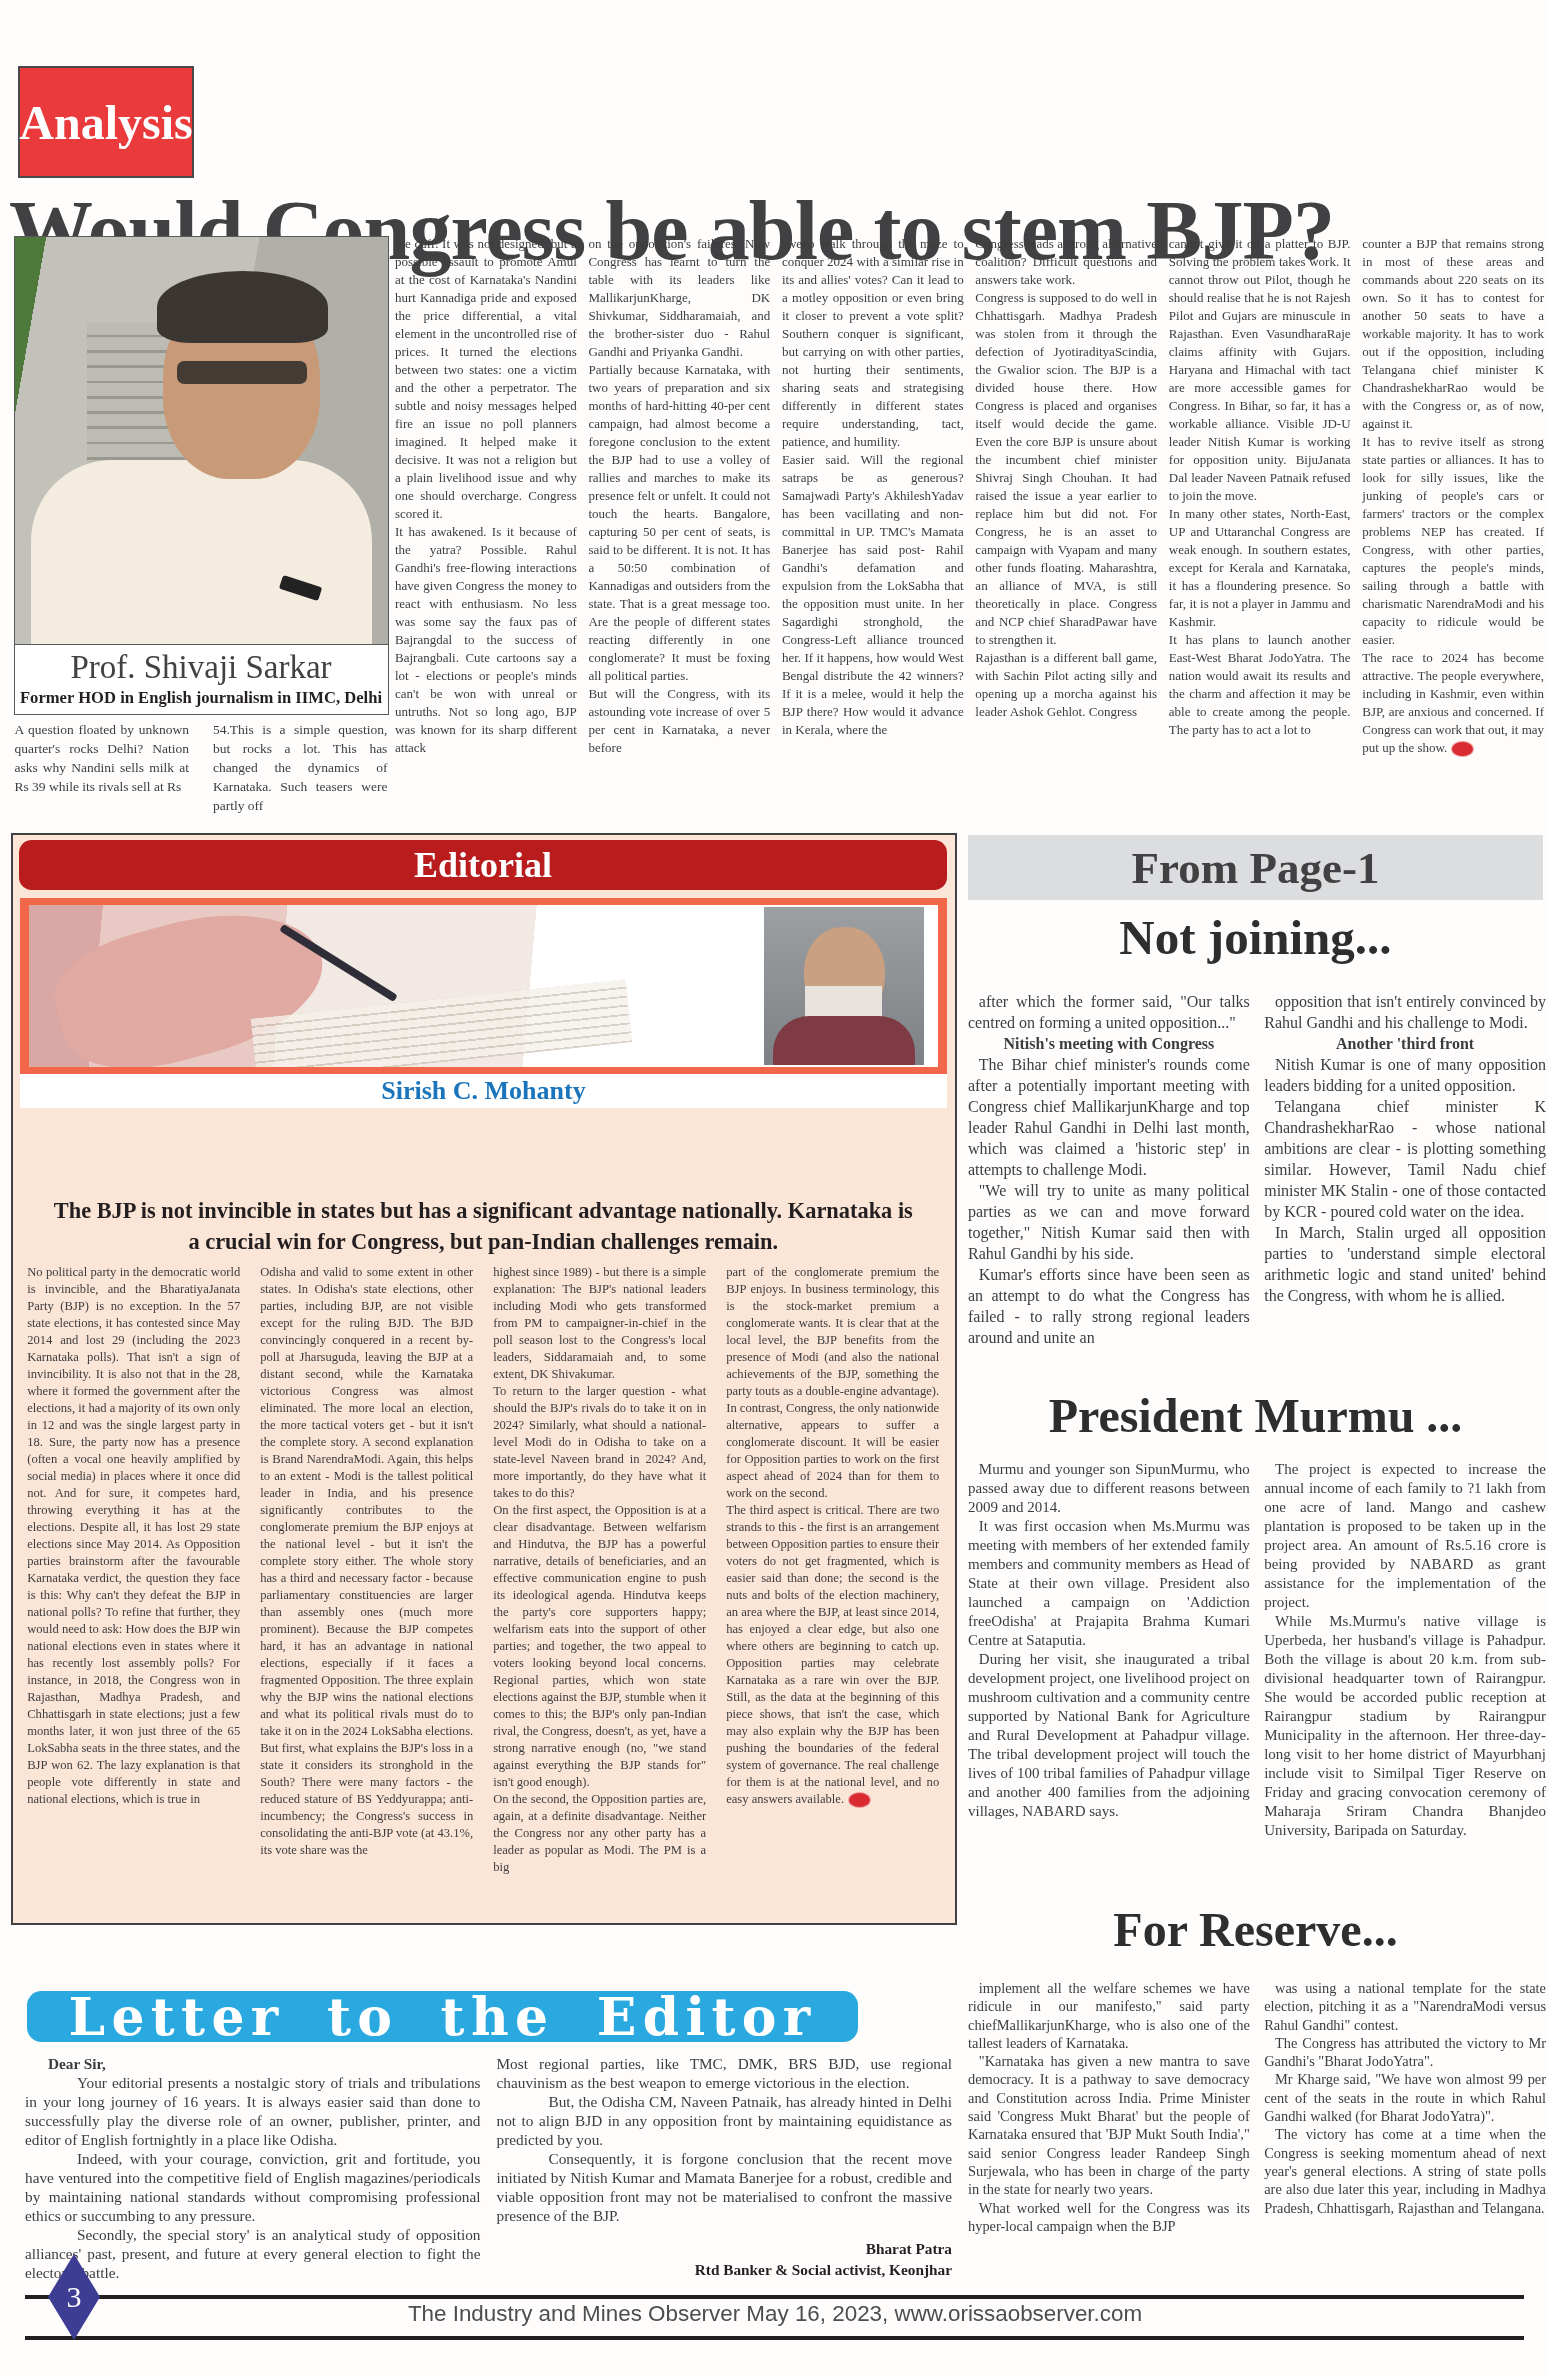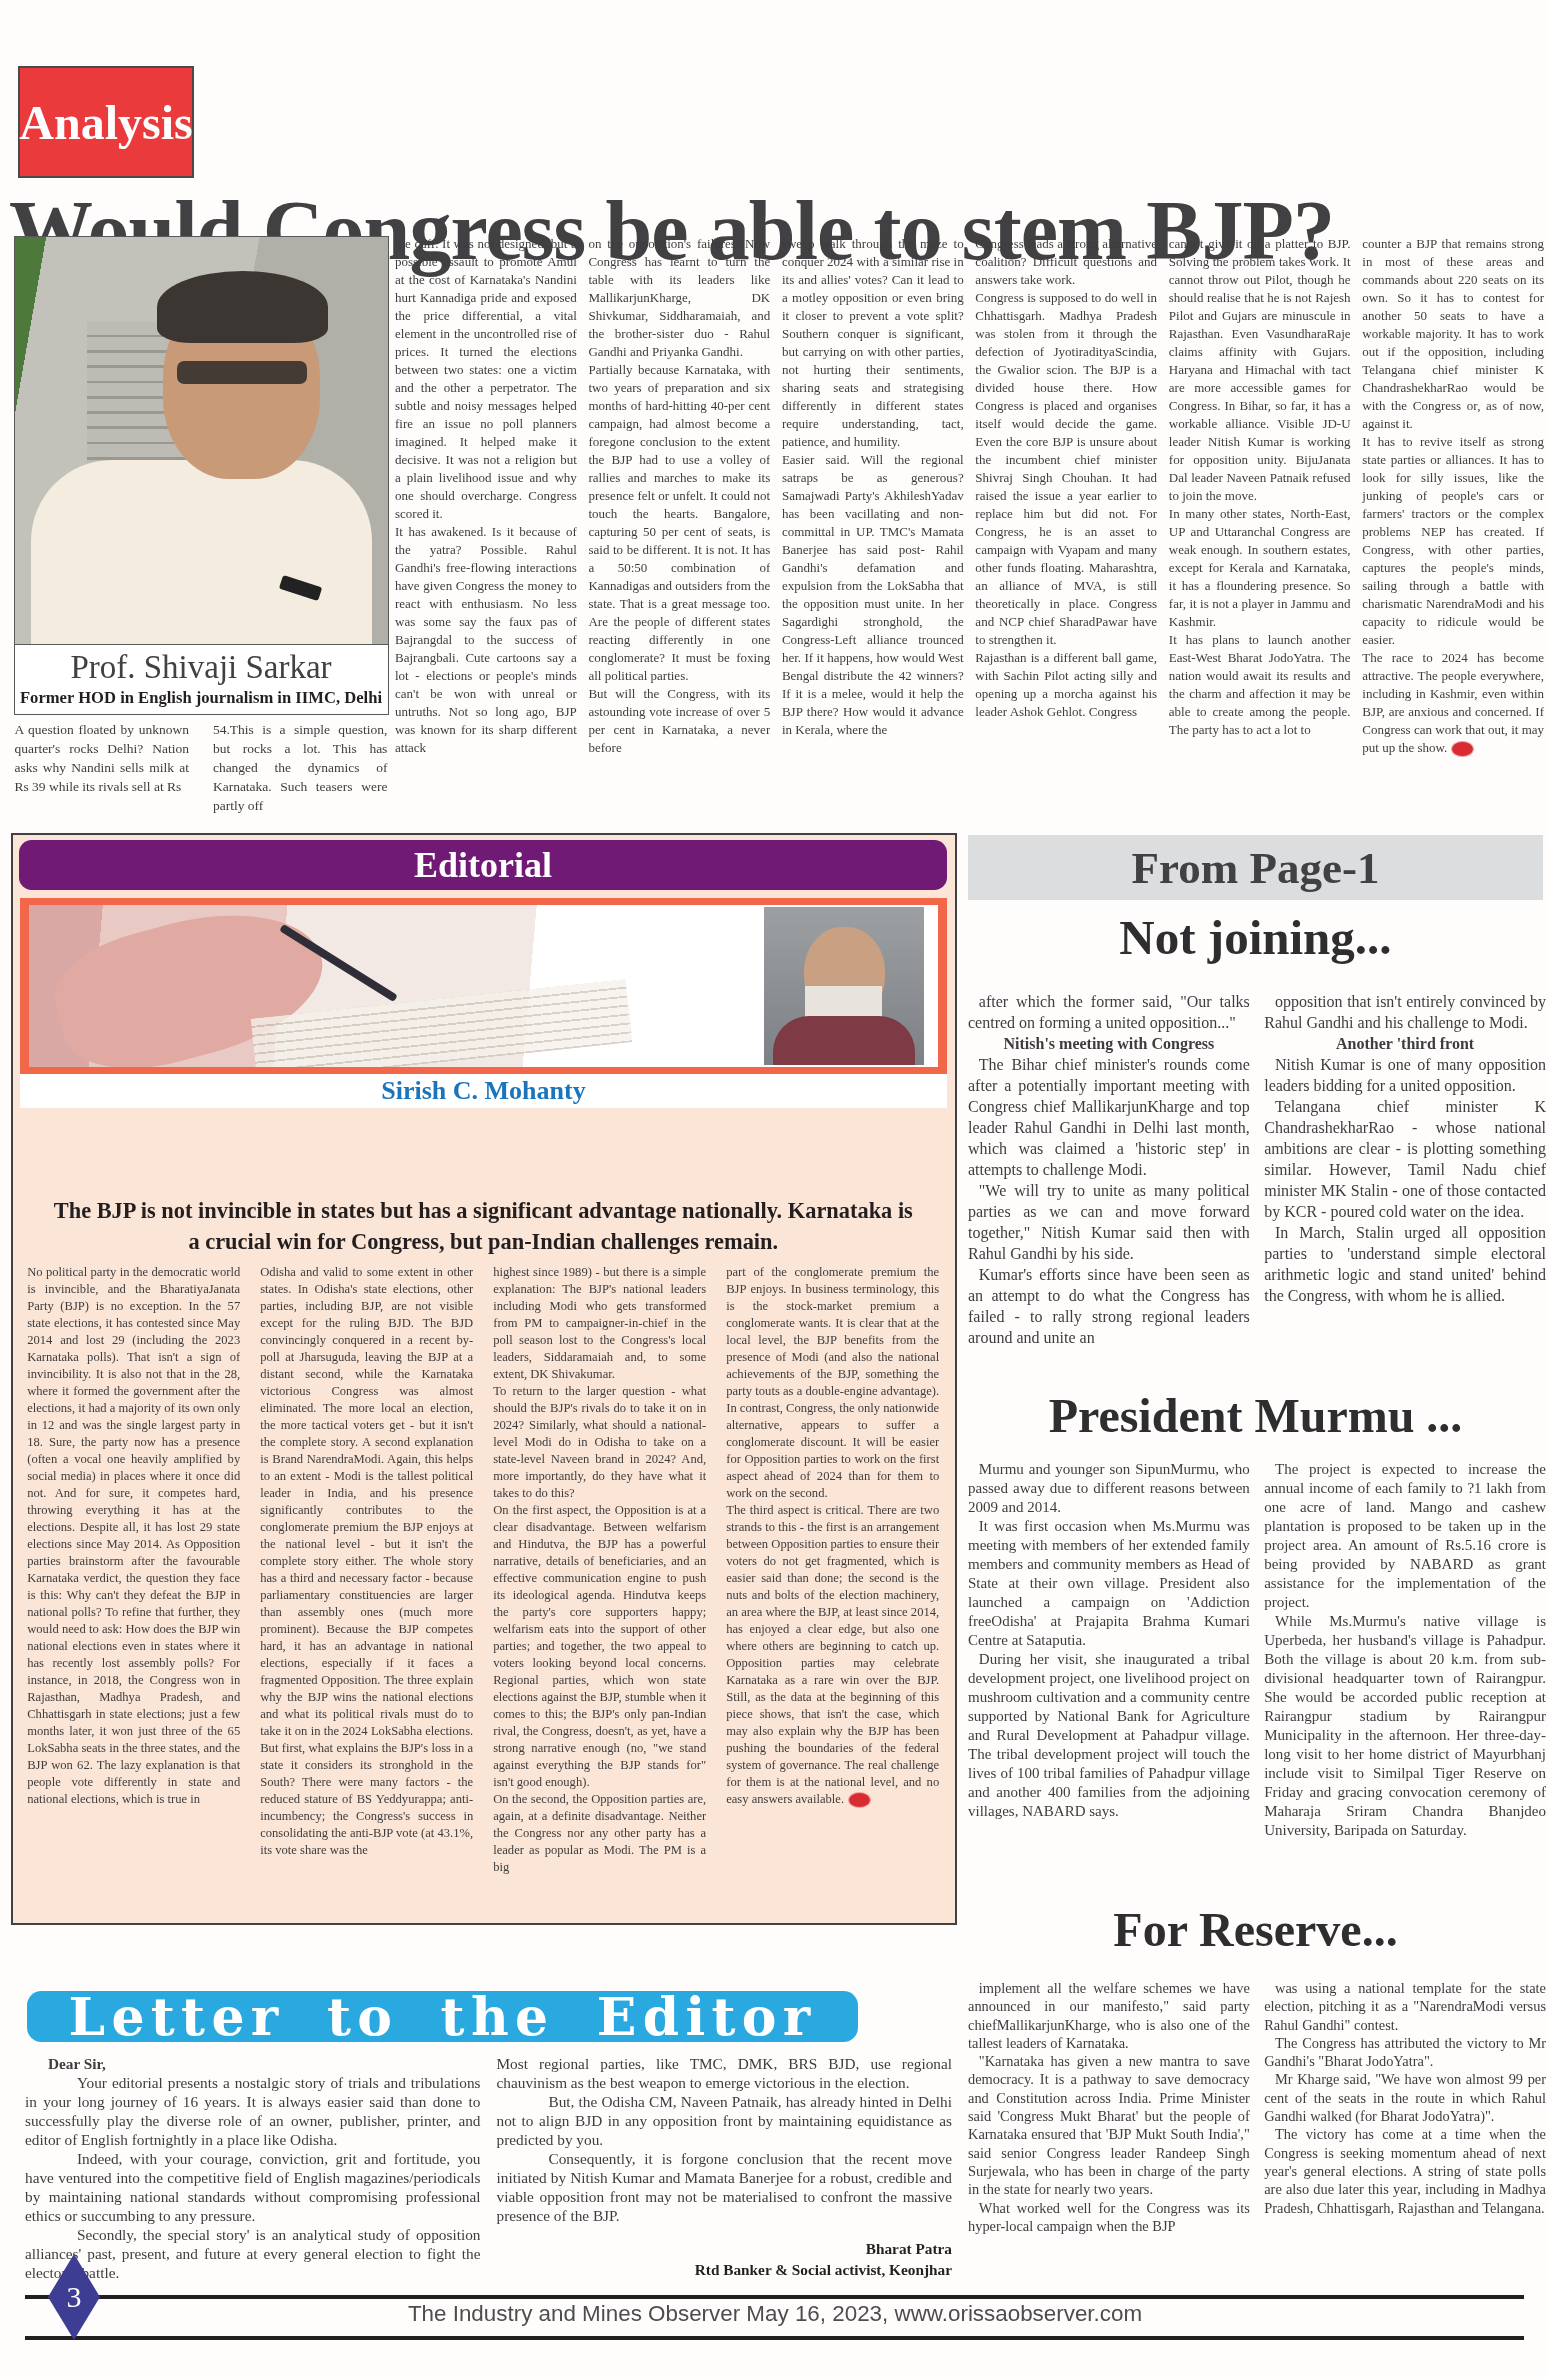--- a/index.html
+++ b/index.html
@@ -23,21 +23,21 @@
 
   .intro-cols{position:absolute;left:14.4px;top:720px;width:373px;display:flex;gap:24px;}
   .icol{flex:1;font-size:13.5px;line-height:19px;text-align:justify;color:#3d3d3f;}
 
   .top-cols{position:absolute;left:395px;top:235px;width:1149px;height:589px;display:flex;gap:11.7px;}
   .tcol{flex:1;font-size:13px;line-height:18px;text-align:justify;white-space:pre-line;overflow:hidden;color:#3d3d3f;}
   .endmark{display:inline-block;width:21.5px;height:14.4px;background:#d92b32;border-radius:50%;border:1.8px solid #f2a9ac;vertical-align:middle;margin-left:3.6px;}
 
   
   .editorial{position:absolute;left:10.8px;top:833px;width:946px;height:1092px;border:2.7px solid #414042;background:#fbe5d6;box-sizing:border-box;}
-  .ed-bar{position:absolute;left:6.3px;top:5.4px;width:928px;height:50px;background:#701a75;border-radius:12.6px;display:flex;align-items:center;justify-content:center;color:#fff;font-weight:bold;font-size:36px;}
+  .ed-bar{position:absolute;left:6.3px;top:5.4px;width:928px;height:50px;background:#b91c1c;border-radius:12.6px;display:flex;align-items:center;justify-content:center;color:#fff;font-weight:bold;font-size:36px;}
   .ed-imgstrip{position:absolute;left:7.2px;top:63px;width:927px;height:176px;background:#f2664a;}
   .ed-hero{position:absolute;left:9px;top:7.2px;width:909px;height:162px;background:linear-gradient(95deg,#d9a8a4 0 8%,#e8c9c4 8% 28%,#f2e9e4 28% 55%,#ffffff 55% 100%);overflow:hidden;}
   .ed-hero .hand{position:absolute;left:27px;top:16px;width:269px;height:135px;background:#e0a9a2;border-radius:40% 60% 55% 45%;transform:rotate(-15deg);}
   .ed-hero .pen{position:absolute;left:242px;top:54px;width:135px;height:8px;background:#2f2d37;transform:rotate(32deg);border-radius:3.6px;}
   .ed-hero .paperlines{position:absolute;left:224px;bottom:5.4px;width:377px;height:63px;background:repeating-linear-gradient(#f5f0ea 0 7.2px,#cfc6ba 7.2px 9px);transform:rotate(-6deg);opacity:.8;}
   .ed-author{position:absolute;right:23px;top:9px;width:160px;height:158px;background:linear-gradient(#9da0a3,#7d8084);overflow:hidden;}
   .ed-author .ahead{position:absolute;left:40px;top:20px;width:81px;height:94px;background:#caa083;border-radius:47%;}
   .ed-author .abeard{position:absolute;left:41px;top:79px;width:77px;height:54px;background:#e8e4dd;border-radius:0 0 45% 45%;}
   .ed-author .ashirt{position:absolute;left:9px;bottom:-7.2px;width:142px;height:56px;background:#7e3b45;border-radius:36px 36px 0 0;}
   .ed-byline{position:absolute;left:7.2px;top:239px;width:927px;height:34px;background:#fff;display:flex;align-items:center;justify-content:center;font-weight:bold;font-size:26px;color:#1b75bc;}
@@ -188,21 +188,21 @@
     </div>
     <div class="rp-col">
       <p>The project is expected to increase the annual income of each family to ?1 lakh from one acre of land. Mango and cashew plantation is proposed to be taken up in the project area. An amount of Rs.5.16 crore is being provided by NABARD as grant assistance for the implementation of the project.</p>
       <p>While Ms.Murmu's native village is Uperbeda, her husband's village is Pahadpur. Both the village is about 20 k.m. from sub-divisional headquarter town of Rairangpur. She would be accorded public reception at Rairangpur stadium by Rairangpur Municipality in the afternoon. Her three-day-long visit to her home district of Mayurbhanj include visit to Similpal Tiger Reserve on Friday and gracing convocation ceremony of Maharaja Sriram Chandra Bhanjdeo University, Baripada on Saturday.</p>
     </div>
   </div>
 
   <h2 class="sec-headline fc-title">For Reserve...</h2>
   <div class="rp-cols fc-cols">
     <div class="rp-col">
-      <p>implement all the welfare schemes we have announced in our manifesto," said party chiefMallikarjunKharge, who is also one of the tallest leaders of Karnataka.</p>
+      <p>implement all the welfare schemes we have ridicule in our manifesto," said party chiefMallikarjunKharge, who is also one of the tallest leaders of Karnataka.</p>
       <p>"Karnataka has given a new mantra to save democracy. It is a pathway to save democracy and Constitution across India. Prime Minister said 'Congress Mukt Bharat' but the people of Karnataka ensured that 'BJP Mukt South India'," said senior Congress leader Randeep Singh Surjewala, who has been in charge of the party in the state for nearly two years.</p>
       <p>What worked well for the Congress was its hyper-local campaign when the BJP</p>
     </div>
     <div class="rp-col">
       <p>was using a national template for the state election, pitching it as a "NarendraModi versus Rahul Gandhi" contest.</p>
       <p>The Congress has attributed the victory to Mr Gandhi's "Bharat JodoYatra".</p>
       <p>Mr Kharge said, "We have won almost 99 per cent of the seats in the route in which Rahul Gandhi walked (for Bharat JodoYatra)".</p>
       <p>The victory has come at a time when the Congress is seeking momentum ahead of next year's general elections. A string of state polls are also due later this year, including in Madhya Pradesh, Chhattisgarh, Rajasthan and Telangana.</p>
     </div>
   </div>

